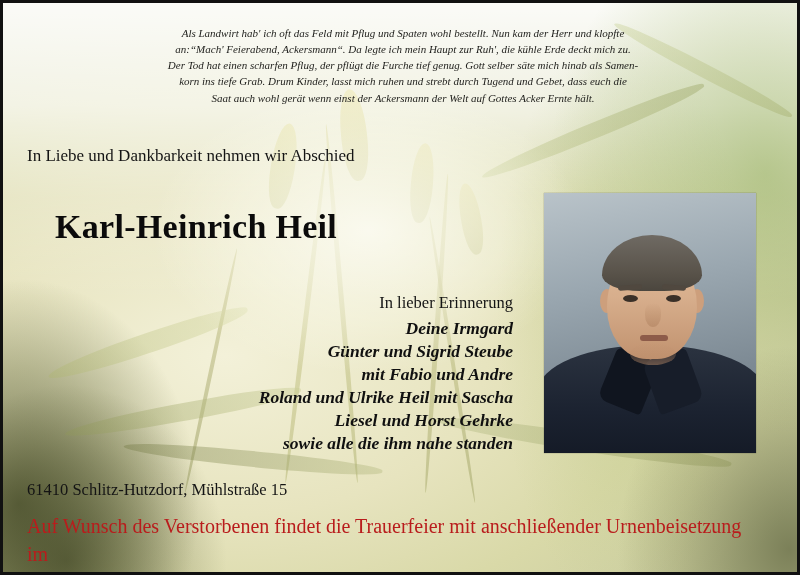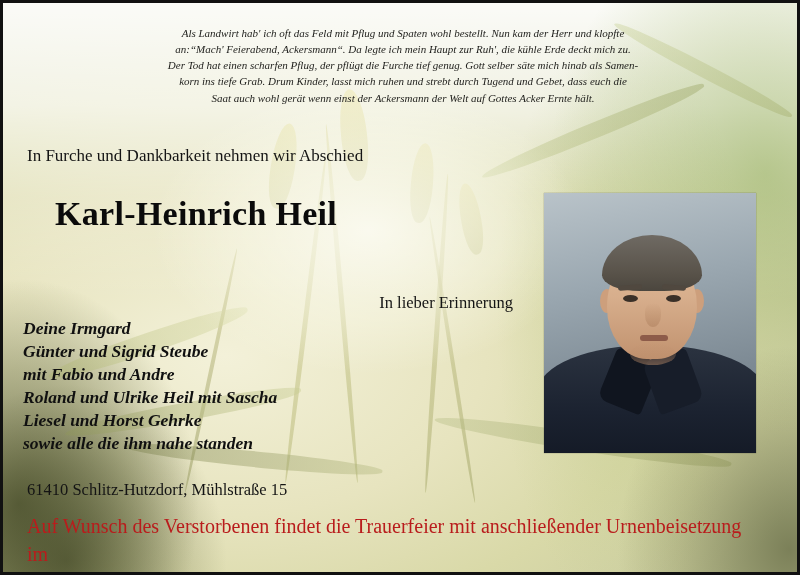--- a/index.html
+++ b/index.html
@@ -93,21 +93,21 @@
   .farewell {
     position: absolute;
     left: 24px;
     top: 143px;
     font-size: 17px;
     color: #141414;
   }
   .name {
     position: absolute;
     left: 52px;
-    top: 192px;
+    top: 205px;
     font-size: 34px;
     font-weight: bold;
     letter-spacing: 0.3px;
     color: #0b0b0b;
   }
   .dates {
     position: absolute;
     left: 96px;
     top: 248px;
     font-size: 17.5px;
@@ -120,21 +120,21 @@
     width: 490px;
     text-align: right;
     font-size: 16.5px;
     color: #141414;
   }
   .mourners {
     position: absolute;
     left: 20px;
     top: 314px;
     width: 490px;
-    text-align: left;
+    text-align: right;
     font-style: italic;
     font-weight: bold;
     font-size: 17.5px;
     line-height: 1.31;
     color: #101010;
   }
   .mourners div { margin: 0; }
   .address {
     position: absolute;
     left: 24px;
@@ -339,21 +339,21 @@
     <div class="bg-layer bg-glow"></div>
 
     <div class="poem">
       <p>Als Landwirt hab' ich oft das Feld mit Pflug und Spaten wohl bestellt. Nun kam der Herr und klopfte</p>
       <p>an:“Mach' Feierabend, Ackersmann“. Da legte ich mein Haupt zur Ruh', die kühle Erde deckt mich zu.</p>
       <p>Der Tod hat einen scharfen Pflug, der pflügt die Furche tief genug. Gott selber säte mich hinab als Samen-</p>
       <p>korn ins tiefe Grab. Drum Kinder, lasst mich ruhen und strebt durch Tugend und Gebet, dass euch die</p>
       <p>Saat auch wohl gerät wenn einst der Ackersmann der Welt auf Gottes Acker Ernte hält.</p>
     </div>
 
-    <div class="farewell">In Furche und Dankbarkeit nehmen wir Abschied</div>
+    <div class="farewell">In Liebe und Dankbarkeit nehmen wir Abschied</div>
 
     <div class="name">Karl-Heinrich Heil</div>
 
 
     <div class="remembrance">In lieber Erinnerung</div>
 
     <div class="mourners">
       <div>Deine Irmgard</div>
       <div>Günter und Sigrid Steube</div>
       <div>mit Fabio und Andre</div>

